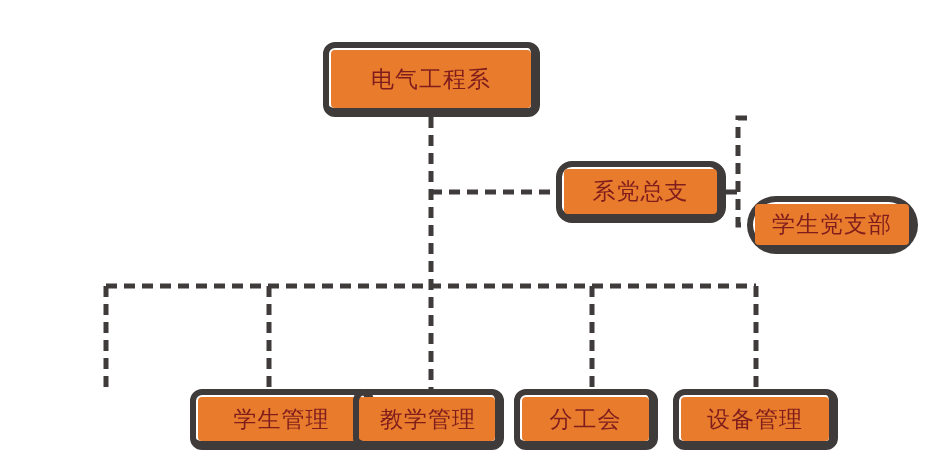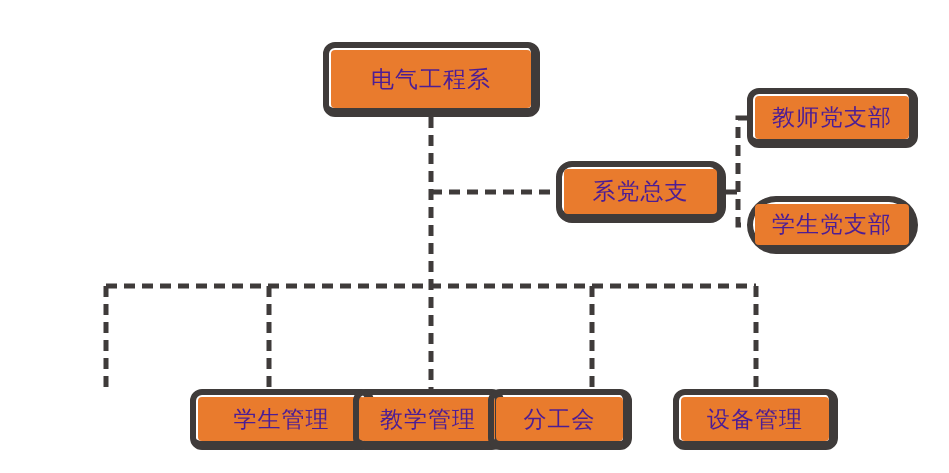--- a/index.html
+++ b/index.html
@@ -46,36 +46,36 @@
     left: 2px;
     right: 0;
     bottom: 0;
     background: #e97b2d;
     border-radius: 4px;
     display: flex;
     align-items: center;
     justify-content: center;
   }
   .node .label {
-    color: #4c1d95;
+    color: #7f1d1d;
     font-size: 23px;
     letter-spacing: 1px;
     white-space: nowrap;
     line-height: 1;
     user-select: none;
   }
   
   .node-root           { left: 323px; top: 42px;  width: 217px; height: 75px; }
   .node-party          { left: 556px; top: 161px; width: 170px; height: 62px; border-radius: 16px; }
   .node-teacher-party  { left: 747px; top: 88px;  width: 171px; height: 60px; }
   .node-student-party  { left: 747px; top: 196px; width: 171px; height: 58px; border-radius: 29px; }
   .node-youth-league   { left: 28px;  top: 389px; width: 155px; height: 61px; }
   .node-student-mgmt   { left: 190px; top: 389px; width: 184px; height: 61px; }
   .node-teaching-mgmt  { left: 353px; top: 389px; width: 151px; height: 61px; }
-  .node-sub-union      { left: 488px; top: 389px; width: 144px; height: 61px; }
+  .node-sub-union      { left: 514px; top: 389px; width: 144px; height: 61px; }
   .node-equipment-mgmt { left: 673px; top: 389px; width: 165px; height: 61px; padding-left: 13px; }
 </style>
 </head>
 <body>
 
 <div class="stage">
 
   <svg class="connectors" viewBox="0 0 949 473" xmlns="http://www.w3.org/2000/svg">
     <path d="M431 117 V389"></path>
     <path d="M431 192 H556"></path>
@@ -93,25 +93,20 @@
       <span class="label">电气工程系</span>
     </div>
   </div>
 
   <div class="node node-party">
     <div class="fill">
       <span class="label">系党总支</span>
     </div>
   </div>
 
-  <div class="node node-teacher-party">
-    <div class="fill">
-      <span class="label">教师党支部</span>
-    </div>
-  </div>
 
   <div class="node node-student-party">
     <div class="fill">
       <span class="label">学生党支部</span>
     </div>
   </div>
 
 
   <div class="node node-student-mgmt">
     <div class="fill">

